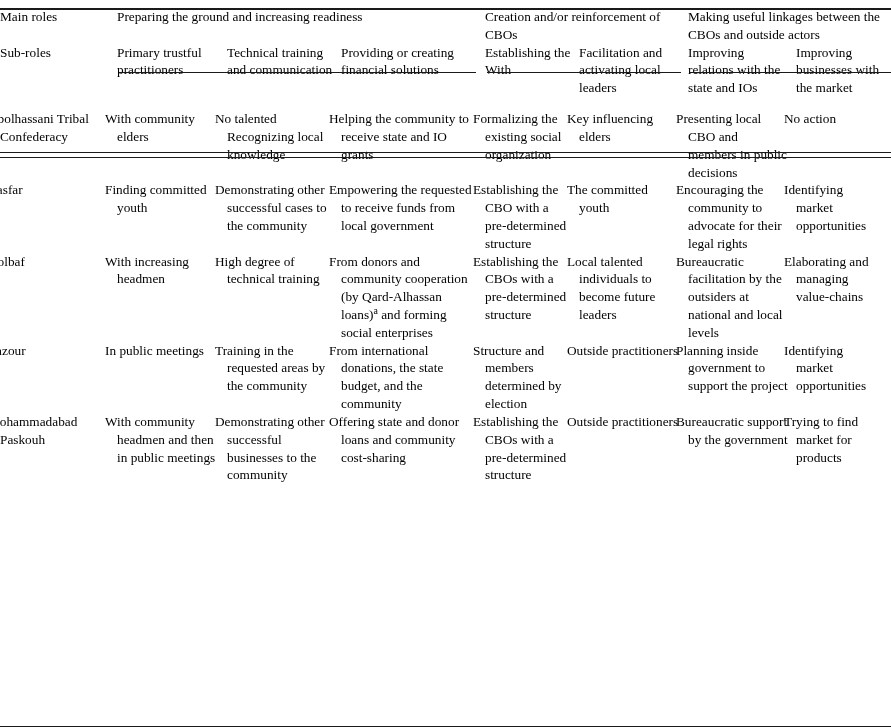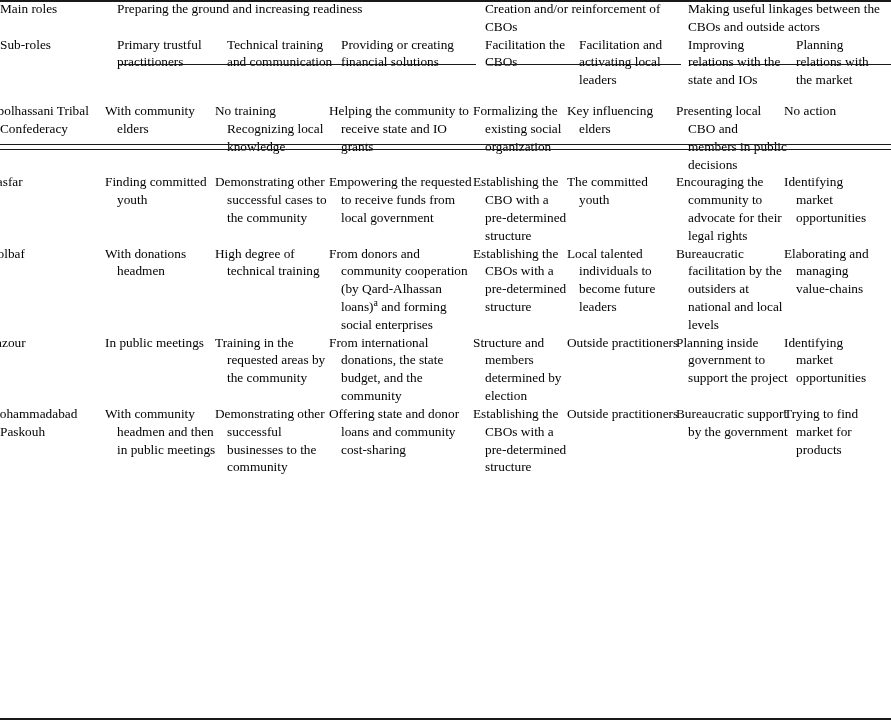--- a/index.html
+++ b/index.html
@@ -22,20 +22,21 @@
     height: 727px;
     padding: 0;
   }
 
   table.acad {
     width: 891px;
     border-collapse: collapse;
     table-layout: fixed;
     font-size: 13.3px;
     line-height: 1.34;
+    margin-top: 8px;
   }
 
   
   col.c0 { width: 117px; }
   col.c1 { width: 110px; }
   col.c2 { width: 114px; }
   col.c3 { width: 144px; }
   col.c4 { width: 94px; }
   col.c5 { width: 109px; }
   col.c6 { width: 108px; }
@@ -134,54 +135,54 @@
         <th>Main roles</th>
         <th colspan="3">Preparing the ground and increasing readiness</th>
         <th colspan="2">Creation and/or reinforcement of CBOs</th>
         <th colspan="2">Making useful linkages between the CBOs and outside actors</th>
       </tr>
       <tr class="head-sub-row">
         <th>Sub-roles</th>
         <th>Primary trustful practitioners</th>
         <th>Technical training and communication</th>
         <th>Providing or creating financial solutions</th>
-        <th>Facilitation the CBOs</th>
+        <th>Establishing the With</th>
         <th>Facilitation and activating local leaders</th>
         <th>Improving relations with the state and IOs</th>
-        <th>Planning relations with the market</th>
+        <th>Improving businesses with the market</th>
       </tr>
     </thead>
 
     <tbody>
 
       <tr class="body-row first">
         <td class="hang">Abolhassani Tribal Confederacy</td>
         <td class="hang">With community elders</td>
-        <td class="hang">No training Recognizing local knowledge</td>
+        <td class="hang">No talented Recognizing local knowledge</td>
         <td class="hang">Helping the community to receive state and IO grants</td>
         <td class="hang">Formalizing the existing social organization</td>
         <td class="hang">Key influencing elders</td>
         <td class="hang">Presenting local CBO and members in public decisions</td>
         <td class="hang">No action</td>
       </tr>
 
       <tr class="body-row">
         <td class="hang">Basfar</td>
         <td class="hang">Finding committed youth</td>
         <td class="hang">Demonstrating other successful cases to the community</td>
         <td class="hang">Empowering the requested to receive funds from local government</td>
         <td class="hang">Establishing the CBO with a pre-determined structure</td>
         <td class="hang">The committed youth</td>
         <td class="hang">Encouraging the community to advocate for their legal rights</td>
         <td class="hang">Identifying market opportunities</td>
       </tr>
 
       <tr class="body-row">
         <td class="hang">Golbaf</td>
-        <td class="hang">With donations headmen</td>
+        <td class="hang">With increasing headmen</td>
         <td class="hang">High degree of technical training</td>
         <td class="hang"><span>From donors and community cooperation (by Qard-Alhassan loans)</span><sup>a</sup><span> and forming social enterprises</span></td>
         <td class="hang">Establishing the CBOs with a pre-determined structure</td>
         <td class="hang">Local talented individuals to become future leaders</td>
         <td class="hang">Bureaucratic facilitation by the outsiders at national and local levels</td>
         <td class="hang">Elaborating and managing value-chains</td>
       </tr>
 
       <tr class="body-row">
         <td class="hang">Lazour</td>

